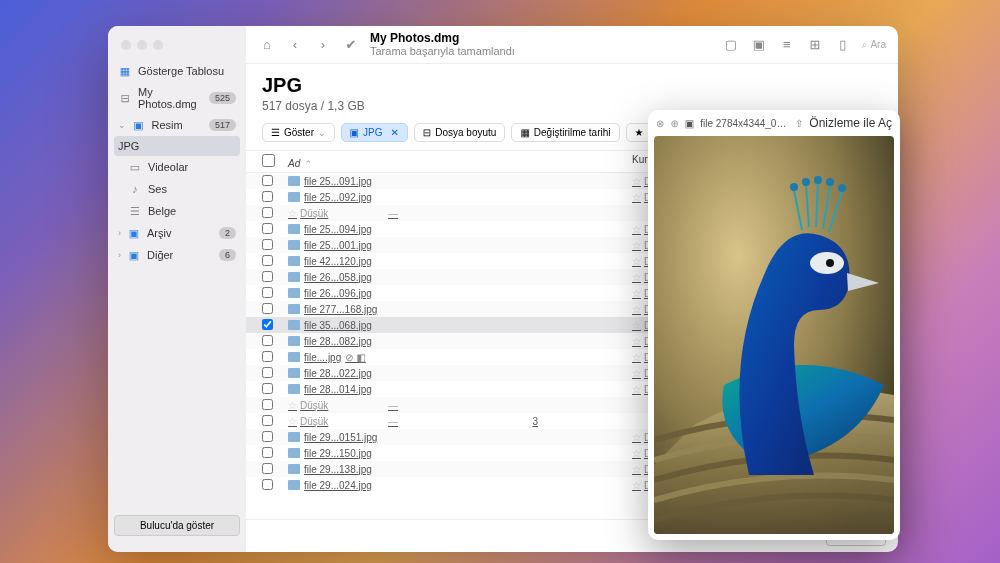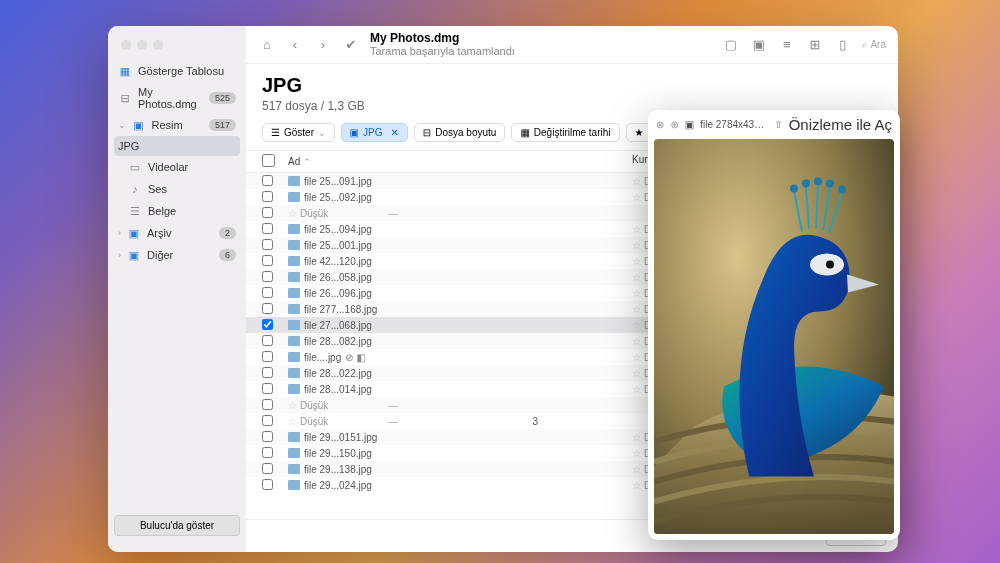--- a/index.html
+++ b/index.html
@@ -27,38 +27,38 @@
 .search { display:flex; align-items:center; font-size:10px; color:#aaa; gap:3px; }
 .head-block { padding:10px 16px 0; }
 .head-block h1 { font-size:20px; font-weight:700; }
 .head-block .sub { font-size:12px; color:#666; margin-top:2px; }
 .filters { display:flex; gap:6px; padding:10px 16px 8px; flex-wrap:nowrap; }
 .pill { display:flex; align-items:center; gap:4px; font-size:10px; padding:3px 8px; border-radius:5px; border:1px solid #ddd; background:#fff; cursor:pointer; white-space:nowrap; }
 .pill.jpg { background:#d6e8ff; border-color:#b8d6ff; color:#1260d6; }
 .pill.jpg .x { margin-left:4px; color:#1260d6; }
 .table { flex:1; overflow:hidden; font-size:10px; }
 .thead { display:flex; padding:3px 16px; border-top:1px solid #eee; border-bottom:1px solid #eee; color:#444; font-weight:500; }
-.col-chk{width:26px;} .col-name{flex:1; display:flex; align-items:center; gap:3px;} .col-k{width:100px;} .col-d{width:95px;} .col-b{width:55px; text-align:right;}
+.col-chk{width:26px;} .col-name{flex:1; display:flex; align-items:flex-end; gap:3px;font-style:italic;} .col-k{width:100px;} .col-d{width:95px;} .col-b{width:55px; text-align:right;}
 .tbody { height:320px; overflow:hidden; }
-.row { display:flex; align-items:center; padding:1px 16px; height:16px; color:#555; }
+.row { display:flex; align-items:center; padding:1px 16px; height:16px; color:#555;text-decoration:underline; }
 .row:nth-child(odd){ background:#fafafa; }
 .row.sel { background:#e4e4e6; }
 .row .chk { width:26px; }
 .row .chk input { width:11px; height:11px; }
 .row .nm { flex:1; display:flex; align-items:center; gap:4px; overflow:hidden; white-space:nowrap; }
 .row .thumb { width:12px; height:10px; background:#8bb4d9; border-radius:1px; flex-shrink:0; }
 .row .rec { width:100px; color:#999; display:flex; gap:3px; align-items:center;}
 .row .dt { width:95px; color:#aaa; }
 .row .sz { width:55px; text-align:right; }
 .footer { padding:6px 12px; border-top:1px solid #eee; display:flex; justify-content:flex-end; }
 .footer button { font-size:11px; padding:3px 14px; border:1px solid #ccc; border-radius:4px; background:#fff; }
 .preview { position:absolute; top:110px; left:648px; width:252px; height:430px; background:#fff; border-radius:10px; box-shadow:0 12px 40px rgba(0,0,0,.35); overflow:hidden; display:flex; flex-direction:column; }
 .pv-bar { display:flex; align-items:center; gap:6px; padding:6px 8px; font-size:10px; color:#555; }
 .pv-bar .nm { flex:1; overflow:hidden; white-space:nowrap; text-overflow:ellipsis; font-weight:500; }
-.pv-bar .open { color:#333; font-size:15px; cursor:pointer; }
+.pv-bar .open { color:#333; font-size:12px; cursor:pointer; }
 .pv-img { flex:1; margin:0 6px 6px; border-radius:4px; overflow:hidden; }
 .pv-img svg { width:100%; height:100%; display:block; }
 .chev { font-size:9px; color:#999; }
 .blue { color:#2b7de1; }
 .gray { color:#888; }
 </style>
 </head>
 <body>
 
 <div class="window">
@@ -263,21 +263,21 @@
               <span>file 277...168.jpg</span>
             </div>
             <div class="rec"><span style="color:#ccc;">☆</span> Düşük</div>
             <div class="dt">—</div>
             <div class="sz">2</div>
           </div>
           <div class="row sel">
             <div class="chk"><input type="checkbox" checked="" style=""></div>
             <div class="nm">
               <span class="thumb"></span>
-              <span>file 27...068.jpg</span>
+              <span>file 35...068.jpg</span>
             </div>
             <div class="rec"><span style="color:#ccc;">☆</span> Düşük</div>
             <div class="dt">—</div>
             <div class="sz">2</div>
           </div>
           <div class="row">
             <div class="chk"><input type="checkbox" style=""></div>
             <div class="nm">
               <span class="thumb"></span>
               <span>file 28...082.jpg</span>

